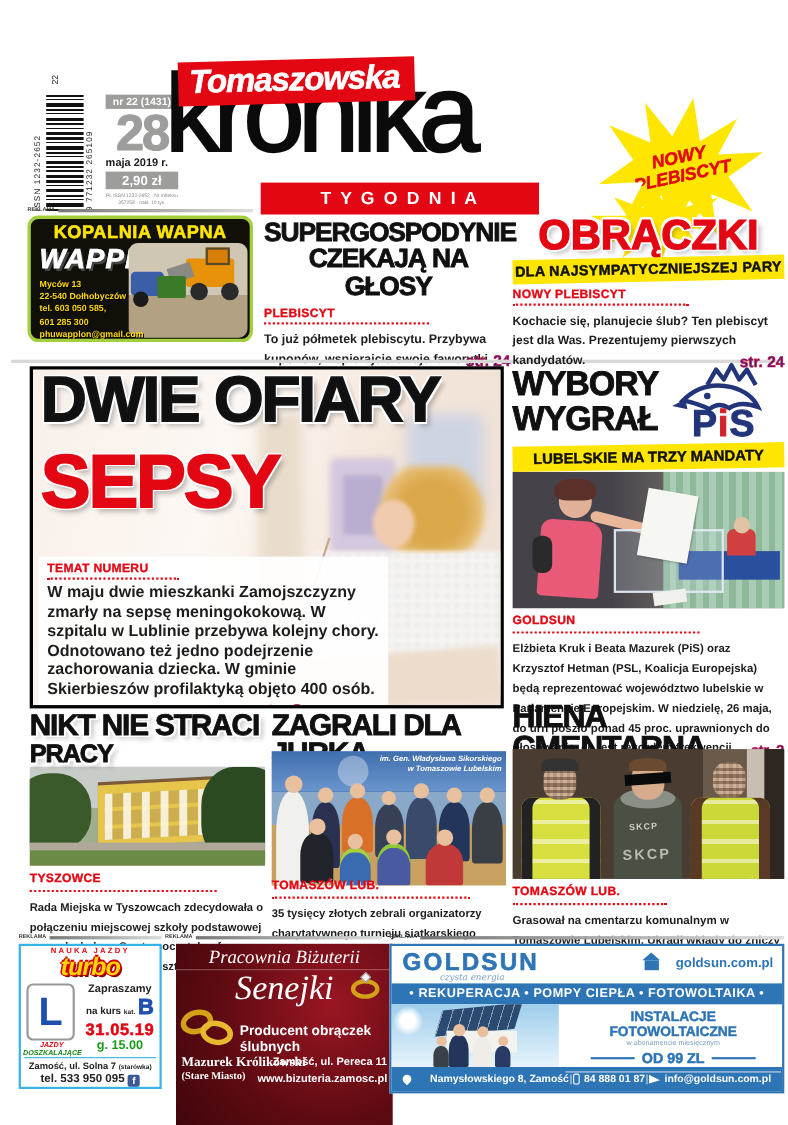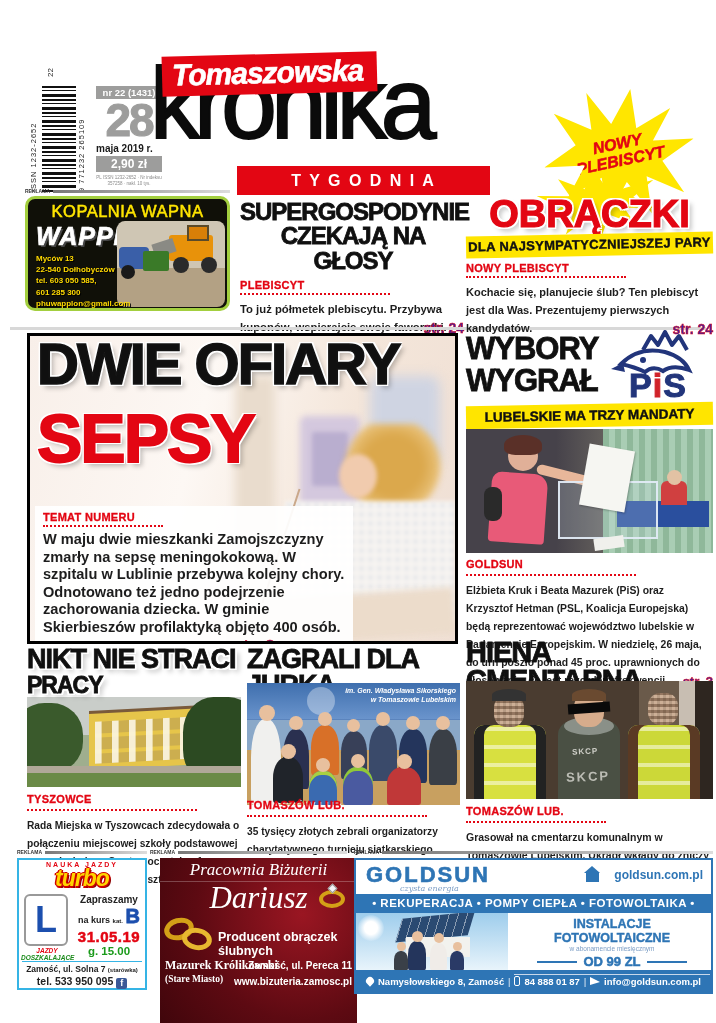--- a/index.html
+++ b/index.html
@@ -71,21 +71,21 @@
     <div class="abs" style="right:2px;top:22px;width:108px;height:86px;border-radius:8px;background:linear-gradient(180deg,#cfc6b4 0 55%,#b3a184 55% 100%);overflow:hidden;">
       <div class="abs" style="left:52px;top:14px;width:44px;height:26px;background:#e8920a;border-radius:3px;"></div>
       <div class="abs" style="left:70px;top:4px;width:22px;height:16px;background:#d87f08;border:2px solid #5a4a2a;"></div>
       <div class="abs" style="left:36px;top:20px;width:22px;height:14px;background:#8a8a84;transform:rotate(-18deg);"></div>
       <div class="abs" style="left:56px;top:36px;width:16px;height:16px;background:#2a2a2a;border-radius:50%;"></div>
       <div class="abs" style="left:84px;top:36px;width:16px;height:16px;background:#2a2a2a;border-radius:50%;"></div>
       <div class="abs" style="left:2px;top:26px;width:30px;height:22px;background:#3a5fa8;border-radius:4px;"></div>
       <div class="abs" style="left:26px;top:30px;width:26px;height:20px;background:#3a7a28;border-radius:2px;"></div>
       <div class="abs" style="left:4px;top:44px;width:14px;height:14px;background:#1a1a1a;border-radius:50%;"></div>
     </div>
-    <div style="color:#ffe500;font-weight:normal;font-size:16.5px;text-align:center;margin-top:3px;letter-spacing:.5px;-webkit-text-stroke:.5px #ffe500;">KOPALNIA WAPNA</div>
+    <div style="color:#ffe500;font-weight:bold;font-size:16.5px;text-align:center;margin-top:3px;letter-spacing:.5px;-webkit-text-stroke:.5px #ffe500;">KOPALNIA WAPNA</div>
     <div style="color:#fff;font-weight:bold;font-style:italic;font-size:25px;margin:1px 0 2px 8px;letter-spacing:1px;text-shadow:2px 2px 0 #444;-webkit-text-stroke:.7px #fff;">WAPPLON</div>
     <div style="margin-left:8px;width:96px;color:#ffd900;font-weight:bold;font-size:8px;line-height:1.4;text-shadow:1px 1px 0 #000;position:relative;z-index:2;">
       <div>Myców 13</div>
       <div>22-540 Dołhobyczów</div>
       <div>tel. 603 050 585,</div>
       <div>601 285 300</div>
       <div>phuwapplon@gmail.com</div>
       <div>www.wapplon.pl</div>
     </div>
   </div>
@@ -313,21 +313,21 @@
       </div>
       <div style="font-size:10.5px;font-weight:bold;color:#222;margin-top:1px;">
         <span>tel. 533 950 095</span>
         <span style="display:inline-block;width:11px;height:11px;background:#3b5998;color:#fff;font-size:9px;font-weight:bold;text-align:center;line-height:11px;border-radius:2px;vertical-align:-1px;">f</span>
       </div>
     </div>
   </div>
 
   <div class="abs" style="left:160px;top:858px;width:197px;height:187px;overflow:hidden;background:radial-gradient(circle at 72% 30%,#9a1622,#5d0a12 55%,#3a050a);">
     <div style="color:#fff;font-family:'Liberation Serif',serif;font-style:italic;font-size:17px;text-align:center;margin-top:2px;border-bottom:1px solid rgba(255,255,255,.25);padding-bottom:1px;">Pracownia Biżuterii</div>
-    <div style="color:#fff;font-family:'Liberation Serif',serif;font-style:italic;font-size:31px;text-align:center;line-height:1.05;">Dariusz</div>
+    <div style="color:#fff;font-family:'Liberation Serif',serif;font-style:italic;font-size:31px;text-align:center;line-height:1.05;">Senejki</div>
     <div class="abs" style="right:12px;top:32px;width:26px;height:18px;border:4px solid #d4a017;border-radius:50%;">
       <span style="position:absolute;left:6px;top:-9px;width:7px;height:7px;background:#f4f4f8;border:1px solid #999;transform:rotate(45deg);display:block;"></span>
     </div>
     <div class="abs" style="left:4px;top:60px;width:30px;height:22px;border:5px solid #d4a017;border-radius:50%;transform:rotate(-15deg);"></div>
     <div class="abs" style="left:22px;top:70px;width:30px;height:22px;border:5px solid #e8b830;border-radius:50%;transform:rotate(10deg);"></div>
     <div class="abs" style="left:58px;top:72px;color:#fff;font-weight:bold;font-size:12.5px;">Producent obrączek ślubnych</div>
     <div class="abs" style="left:5px;top:100px;color:#fff;font-family:'Liberation Serif',serif;font-weight:bold;font-size:12px;">Mazurek Królikowski</div>
     <div class="abs" style="left:5px;top:116px;color:#fff;font-family:'Liberation Serif',serif;font-weight:bold;font-size:9.5px;">(Stare Miasto)</div>
     <div class="abs" style="right:5px;top:102px;color:#fff;font-weight:bold;font-size:10px;">Zamość, ul. Pereca 11</div>
     <div class="abs" style="right:5px;top:118px;color:#fff;font-weight:bold;font-size:10px;">www.bizuteria.zamosc.pl</div>
@@ -368,21 +368,21 @@
         <div style="color:#7a9cc4;font-size:6.5px;">w abonamencie miesięcznym</div>
         <div style="display:flex;align-items:center;gap:6px;justify-content:center;margin-top:2px;">
           <i style="flex:0 0 40px;height:2px;background:#2e75b5;display:block;"></i>
           <span style="color:#2e75b5;font-weight:bold;font-size:13px;-webkit-text-stroke:.5px #2e75b5;">OD 99 ZL</span>
           <i style="flex:0 0 40px;height:2px;background:#2e75b5;display:block;"></i>
         </div>
         <div style="height:1px;background:#c8d8ea;margin-top:5px;"></div>
       </div>
     </div>
     <div style="height:22px;background:#2e75b5;color:#fff;display:flex;align-items:center;justify-content:space-between;padding:0 10px;font-weight:bold;font-size:9.5px;">
-      <span style="display:flex;align-items:center;gap:4px;">
+      <span style="display:flex;align-items:center;gap:17px;">
           <i style="width:8px;height:8px;background:#fff;border-radius:50% 50% 50% 0;transform:rotate(-45deg);display:block;"></i>
           <span>Namysłowskiego 8, Zamość</span>
         </span>
       <span style="opacity:.6;">|</span>
       <span style="display:flex;align-items:center;gap:4px;">
           <i style="width:6px;height:10px;border:1.5px solid #fff;border-radius:2px;display:block;"></i>
           <span>84 888 01 87</span>
         </span>
       <span style="opacity:.6;">|</span>
       <span style="display:flex;align-items:center;gap:4px;">

